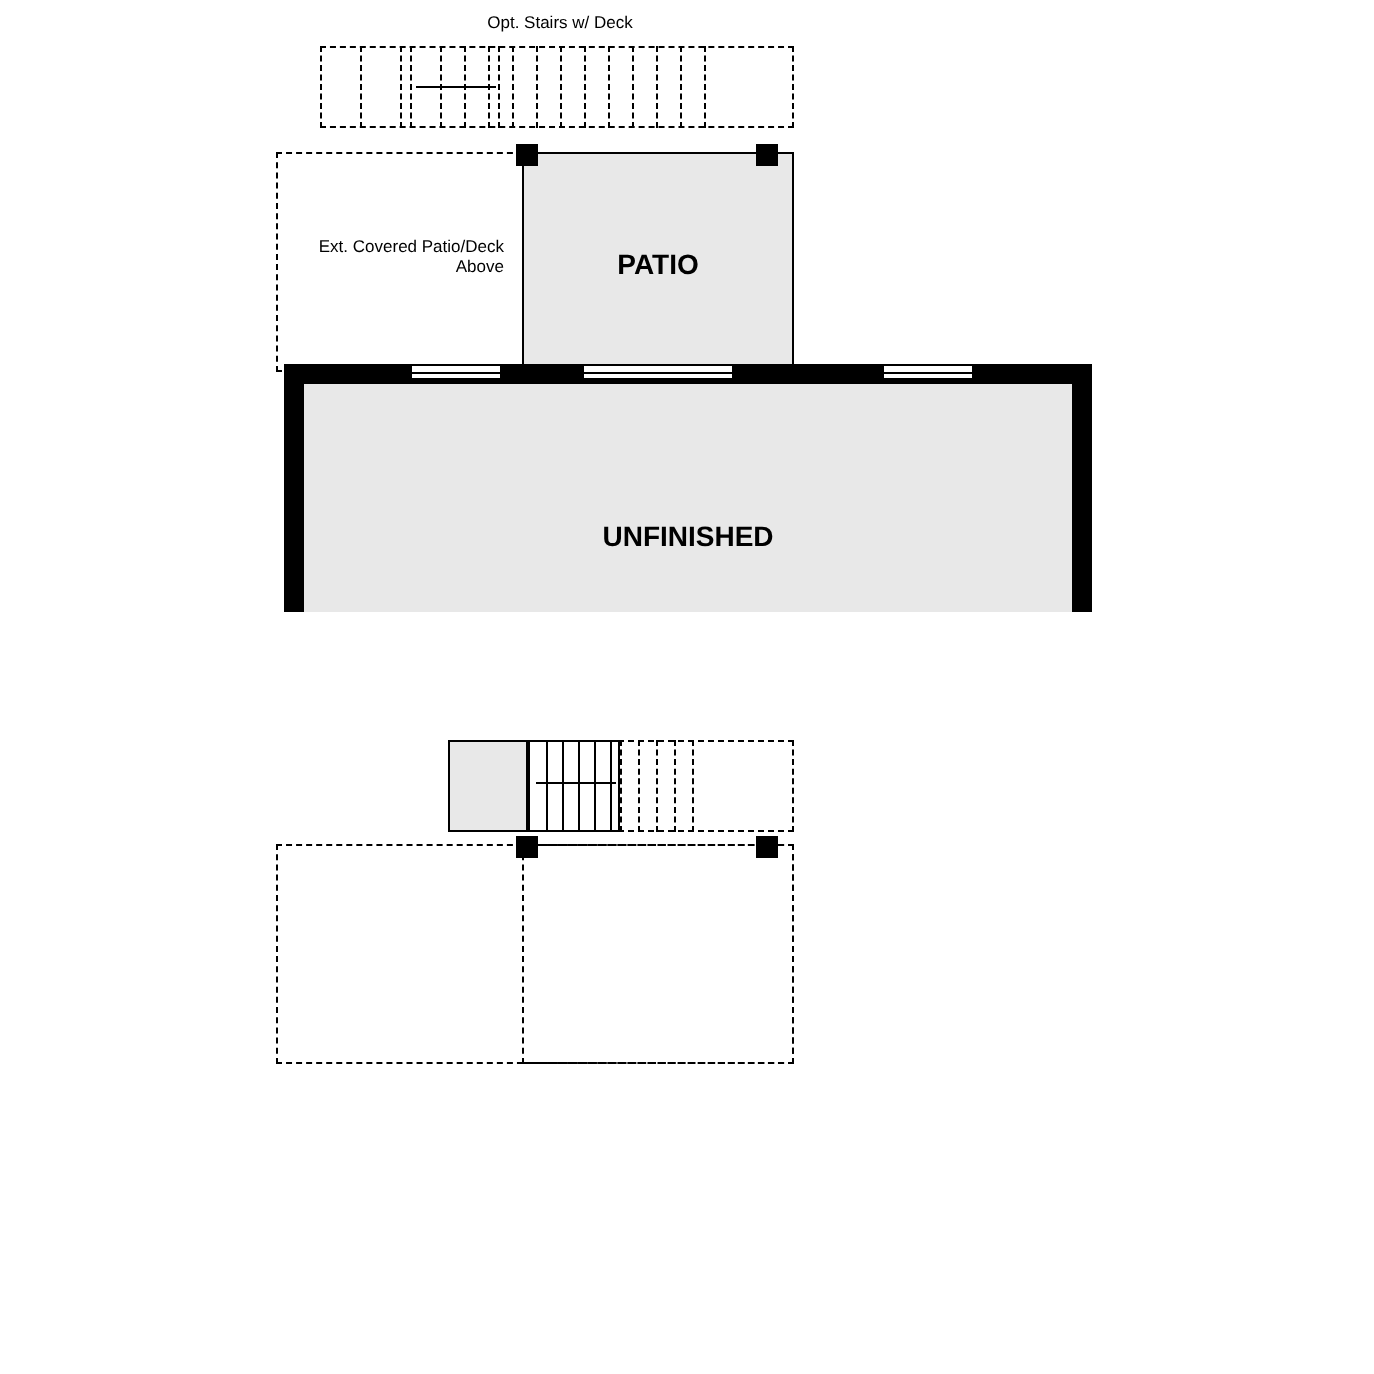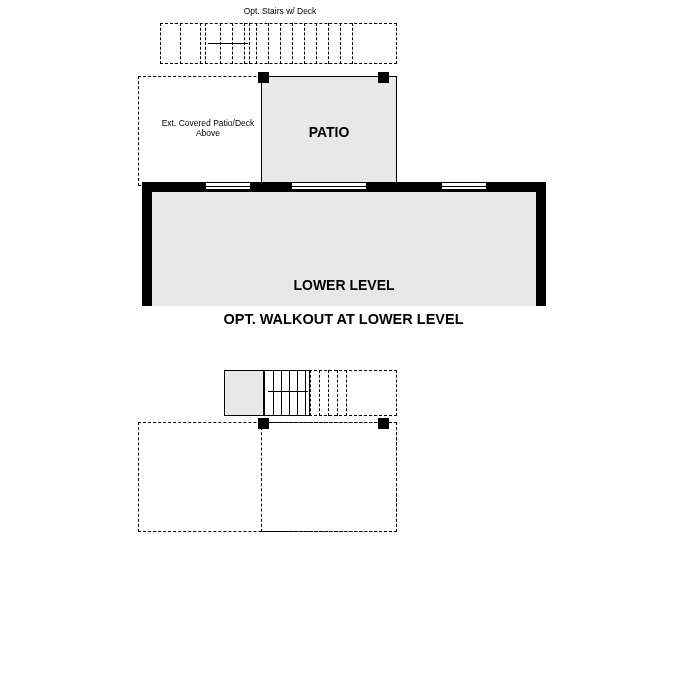--- a/index.html
+++ b/index.html
@@ -121,39 +121,38 @@
       <div class="tread-dashed" style="left:168px;"></div>
       <div class="tread-dashed" style="left:180px;"></div>
       <div class="tread-dashed" style="left:192px;"></div>
     </div>
 
     <div class="abs dashed-box" style="left:205px; top:23px; width:45px; height:41px; border-top:none; border-bottom:none;"></div>
     <div class="abs" style="left:208px; top:43px; width:40px; height:2px; border-top:1.2px solid #000;"></div>
 
     <div class="abs dashed-box" style="left:138px; top:76px; width:259px; height:110px;"></div>
 
-    <div class="label label-small" style="left:148px; top:118px; width:120px;">Ext. Covered Patio/Deck
+    <div class="label label-small" style="left:132px; top:118px; width:120px;text-align:right;">Ext. Covered Patio/Deck
 Above</div>
 
     <div class="abs solid-fill" style="left:261px; top:76px; width:136px; height:110px;"></div>
     <div class="label label-bold" style="left:261px; top:124px; width:136px;">PATIO</div>
 
     <div class="abs wall" style="left:258px; top:72px; width:11px; height:11px;"></div>
     <div class="abs wall" style="left:378px; top:72px; width:11px; height:11px;"></div>
 
     <div class="abs wall" style="left:142px; top:182px; width:404px; height:124px;"></div>
     <div class="abs" style="left:152px; top:192px; width:384px; height:114px; background:#e8e8e8;"></div>
 
     <div class="window" style="left:206px; top:182px; width:44px; height:8px;"></div>
     <div class="window" style="left:292px; top:182px; width:74px; height:8px;"></div>
     <div class="window" style="left:442px; top:182px; width:44px; height:8px;"></div>
 
-    <div class="label label-bold" style="left:152px; top:277px; width:384px;">LOWER LEVEL</div>
+    <div class="label label-bold" style="left:152px; top:260px; width:384px;">UNFINISHED</div>
 
-    <div class="title" style="top:311px;">OPT. WALKOUT AT LOWER LEVEL</div>
   </div>
 
   <div class="abs" style="left:0; top:346px; width:687px; height:341px;">
 
     <div class="abs dashed-box" style="left:224px; top:24px; width:173px; height:46px;"></div>
 
     <div class="abs solid-fill" style="left:224px; top:24px; width:40px; height:46px;"></div>
 
     <div class="stairs" style="left:264px; top:24px; width:46px; height:46px; border-left:1.5px solid #000; border-right:1.5px solid #000; border-top:1.5px solid #000; border-bottom:1.5px solid #000; background:#fff;">
       <div class="tread" style="left:8px;"></div>

